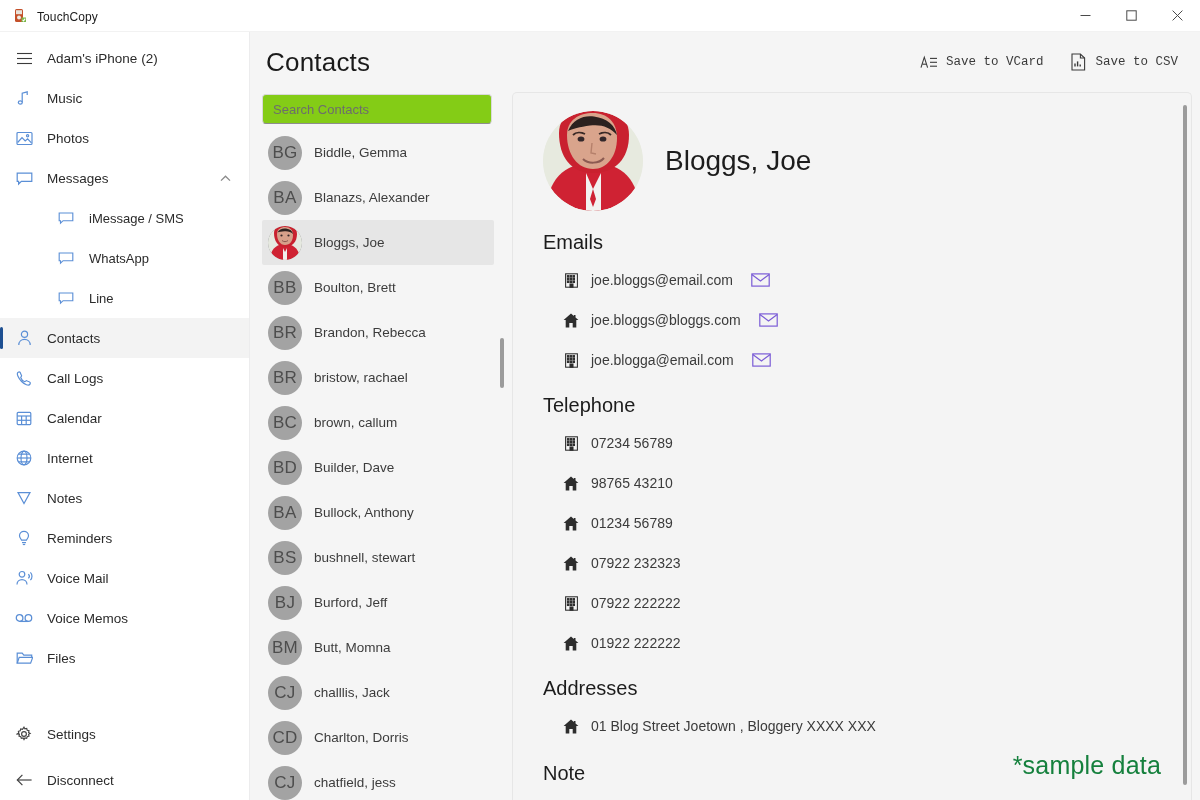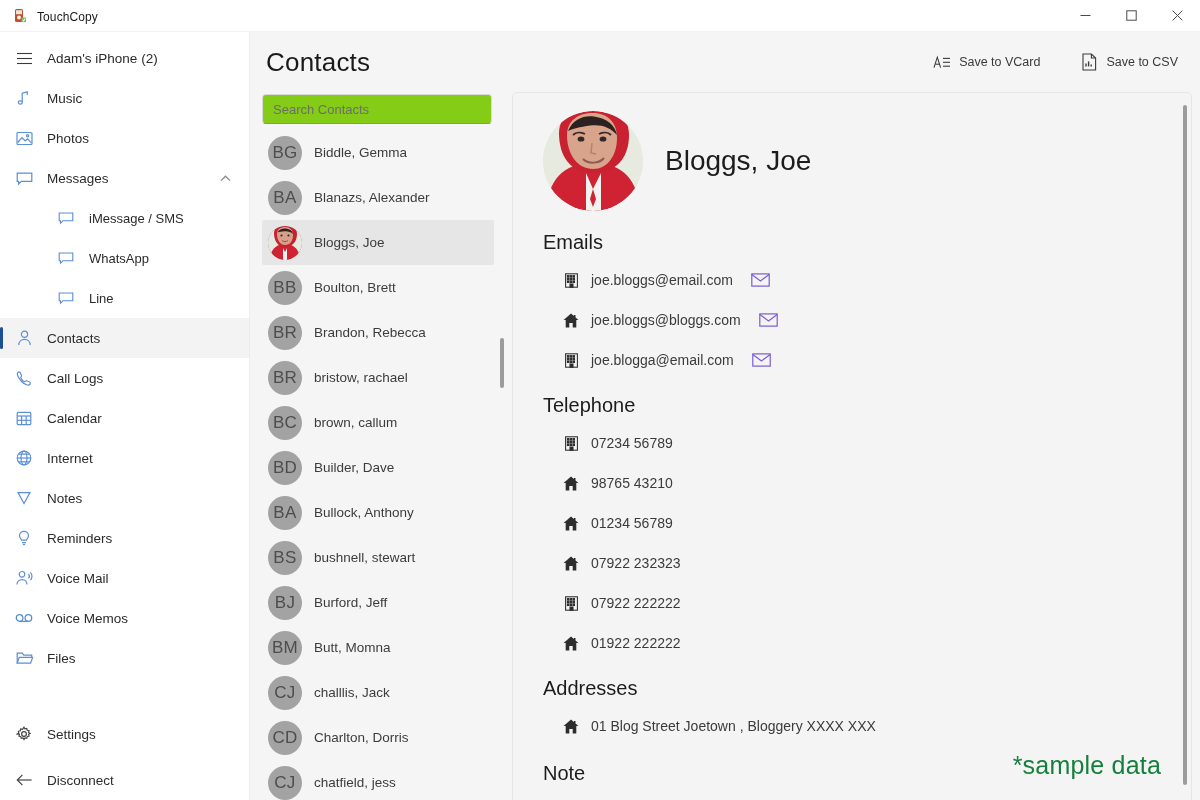--- a/index.html
+++ b/index.html
@@ -107,21 +107,21 @@
     display: flex;
     align-items: center;
     padding: 0 22px 0 16px;
   }
   .page-title {
     font-size: 26px;
     color: #1a1a1a;
     font-weight: normal;
     letter-spacing: .2px;
   }
-  .header-actions { margin-left: auto; display: flex; align-items: flex-start; gap: 40px; }
+  .header-actions { margin-left: auto; display: flex; align-items: flex-start; gap: 26px; font-family: Liberation Mono, monospace; }
   .hact {
     display: flex; align-items: center; gap: 8px;
     font-size: 12.5px; color: #3a3a3a;
   }
   .hact .hico { width: 18px; height: 18px; display: flex; align-items: center; justify-content: center; color: #3a3a3a; }
 
   .panes { flex: 1; display: flex; min-height: 0; padding: 0 0 0 0; }
 
   
   .list-pane {

